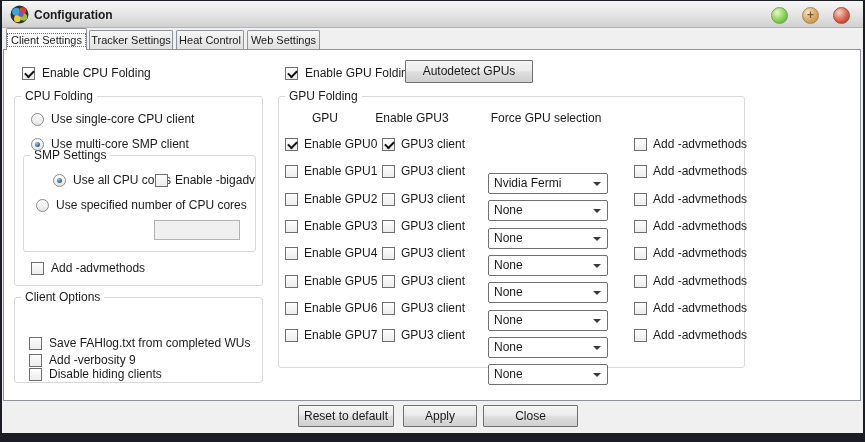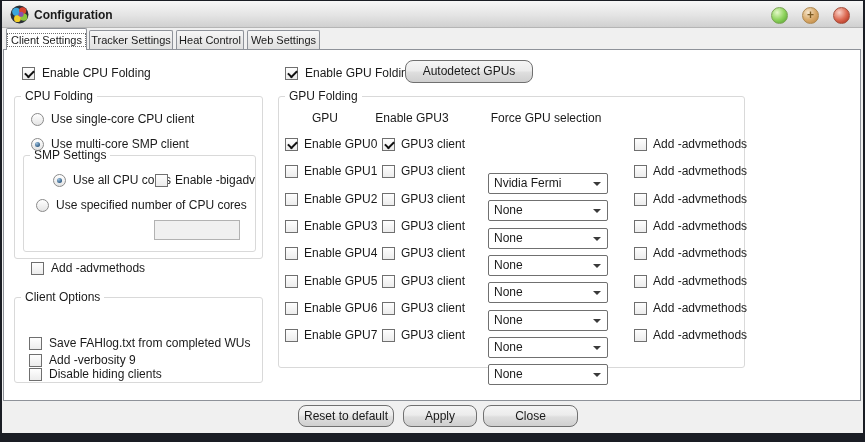--- a/index.html
+++ b/index.html
@@ -32,21 +32,21 @@
   .row { position:absolute; display:flex; align-items:center; gap:7px; height:16px; white-space:nowrap; z-index:5; }
   .cb { flex:0 0 auto; width:13px; height:13px; background:linear-gradient(#fefefe,#ececec); border:1px solid #6f6f6f; position:relative; }
   .cb.on::after { content:""; position:absolute; left:2px; top:2px; width:7px; height:4px;
     border-left:2px solid #111; border-bottom:2px solid #111; transform:rotate(-45deg); }
   .radio { flex:0 0 auto; width:13px; height:13px; border-radius:50%; border:1px solid #8a8a8a;
     background:linear-gradient(#ffffff,#e4e4e4); position:relative; }
   .radio.on::after { content:""; position:absolute; left:3px; top:3px; width:5px; height:5px; border-radius:50%;
     background:radial-gradient(circle at 35% 30%, #9cc0de, #2d5a82 75%); }
 
   .textbox { position:absolute; width:86px; height:20px; border:1px solid #b2b2b2; background:#f0f0f0; padding:0 3px; font:inherit; z-index:5; }
-  .btn { position:absolute; height:22px; border:1px solid #707070; border-radius:8px;
+  .btn { position:absolute; height:22px; border:1px solid #707070; border-radius:1px;
     background:linear-gradient(#f5f5f5,#ececec 45%,#dedede 55%,#cfcfcf); text-align:center; line-height:20px; z-index:5; }
 
   
   .ghdr { position:absolute; text-align:center; white-space:nowrap; }
   .gpurow { position:absolute; left:0; width:100%; height:21px; }
   .gpurow .cb { position:absolute; top:4px; }
   .glabel { position:absolute; top:3px; white-space:nowrap; }
   .dd { position:absolute; top:0; width:120px; height:21px; border:1px solid #707070; border-radius:2px;
     background:#fff; line-height:19px; padding:0 20px 0 5px; white-space:nowrap; overflow:hidden;margin-top:39px; }
   .dd-arrow { position:absolute; right:6px; top:8px; width:0; height:0;
@@ -87,21 +87,21 @@
     <span class="cb on"></span>
     <span>Enable CPU Folding</span>
   </div>
 
   <div class="row" style="left:285px; top:65px;">
     <span class="cb on"></span>
     <span>Enable GPU Folding</span>
   </div>
   <div class="btn" style="left:405px; top:60px; width:128px; height:23px; line-height:21px;">Autodetect GPUs</div>
 
-  <div class="group" style="left:14px; top:96px; width:249px; height:163px;">
+  <div class="group" style="left:14px; top:96px; width:249px; height:190px;">
     <span class="gtitle">CPU Folding</span>
     <div class="row" style="left:16px; top:14px;">
       <span class="radio"></span>
       <span>Use single-core CPU client</span>
     </div>
     <div class="row" style="left:16px; top:39px;">
       <span class="radio on"></span>
       <span>Use multi-core SMP client</span>
     </div>
 

